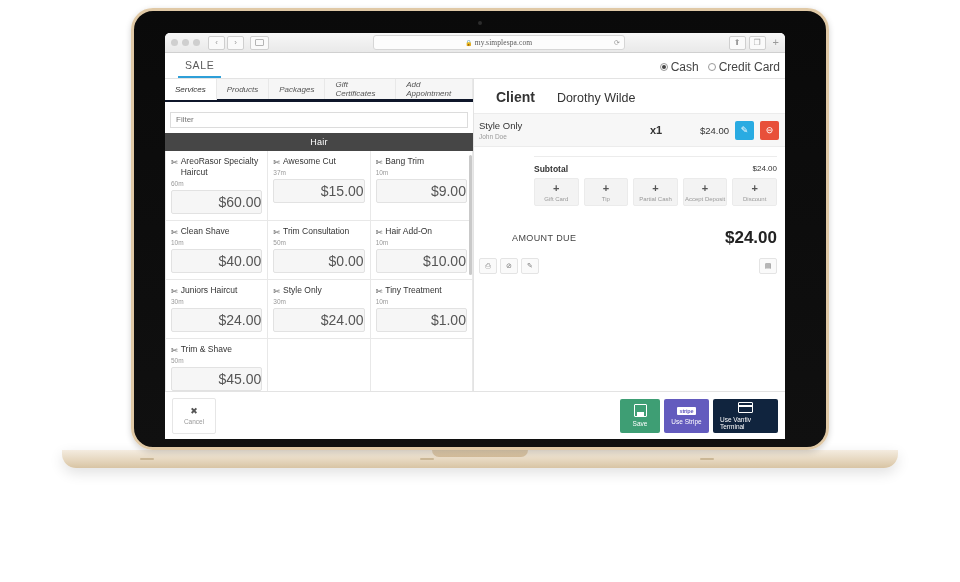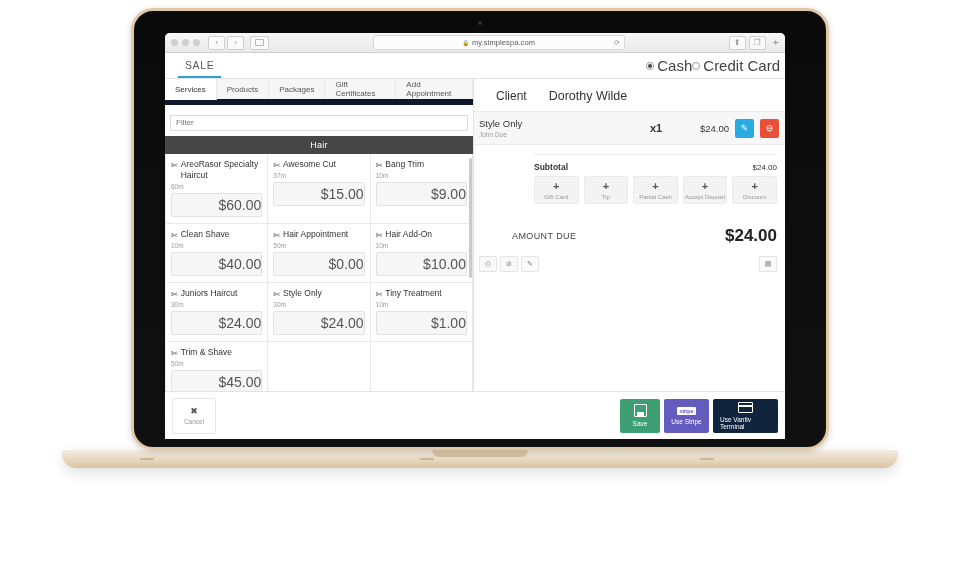--- a/index.html
+++ b/index.html
@@ -58,21 +58,21 @@
   .navbtns{display:flex;gap:2px;margin-left:8px;}
   .navbtn{
     width:15px;height:12px;border:1px solid #cfcfcf;border-radius:2px;
     background:#fafafa;font-size:8px;line-height:11px;text-align:center;color:#9a9a9a;
   }
   .sidebtn{
     width:17px;height:12px;border:1px solid #cfcfcf;border-radius:2px;
     background:#fafafa;margin-left:6px;display:flex;align-items:center;justify-content:center;
   }
   .sidebtn i{display:block;width:9px;height:7px;border:1px solid #b5b5b5;border-radius:1px;box-sizing:border-box;}
-  .urlwrap{flex:1;display:flex;justify-content:center;}
+  .urlwrap{flex:1;display:flex;justify-content:center;font-family:Liberation Serif, serif;}
   .urlbar{
     width:250px;height:13px;background:#fcfcfc;border:1px solid #d6d6d6;border-radius:3px;
     display:flex;align-items:center;justify-content:center;position:relative;
   }
   .urltext{font-size:7.5px;color:#5a5a5a;letter-spacing:.1px;}
   .lock{font-size:6px;color:#7a7a7a;margin-right:2px;}
   .reload{position:absolute;right:4px;font-size:7px;color:#9a9a9a;}
   .rightbtns{display:flex;gap:3px;align-items:center;}
   .plus{font-size:11px;color:#9a9a9a;margin-left:4px;line-height:11px;}
 
@@ -81,35 +81,35 @@
 
   .topbar{
     height:25px;display:flex;align-items:flex-end;position:relative;
     border-bottom:1px solid #e3e3e3;background:#fff;
   }
   .sale-tab{
     margin-left:13px;padding:0 7px 5px 7px;font-size:10.5px;color:#5a5a5a;
     letter-spacing:.6px;border-bottom:2px solid #2e9fd8;
   }
   .paytype{
-    position:absolute;right:5px;bottom:4px;display:flex;align-items:center;
-    font-size:15px;color:#444;
+    position:absolute;right:5px;bottom:4px;display:flex;gap:9px;align-items:center;
+    font-size:12px;color:#444;
   }
   .radio{display:flex;align-items:center;gap:3px;}
   .rdot{
     width:8px;height:8px;border-radius:50%;border:1px solid #9a9a9a;background:#fff;
     display:flex;align-items:center;justify-content:center;box-sizing:border-box;
   }
   .rdot.on::after{content:"";width:4px;height:4px;border-radius:50%;background:#444;}
 
   .body{flex:1;display:flex;min-height:0;}
 
   
   .left{width:308px;border-right:1px solid #e3e3e3;display:flex;flex-direction:column;min-height:0;background:#fff;}
-  .subtabs{display:flex;height:20px;border-bottom:6px solid #0f172a;background:#f6f6f6;}
+  .subtabs{display:flex;height:20px;border-bottom:3px solid #0f172a;background:#f6f6f6;font-style:italic;}
   .stab{
     padding:0 10px;font-size:8px;color:#555;display:flex;align-items:center;
     border-right:1px solid #e8e8e8;
   }
   .stab.active{background:#fff;color:#333;border-bottom:1px solid #fff;margin-bottom:-1px;}
   .filterwrap{padding:6px 5px 5px 5px;}
   .filter{
     width:100%;height:16px;border:1px solid #dcdcdc;border-radius:0;background:#fff;
     font-size:8px;color:#aaa;padding:0 5px;box-sizing:border-box;
     font-family:"Liberation Sans", sans-serif;
@@ -131,37 +131,37 @@
     text-align:right;font-size:14px;color:#555;padding:3px 0;
   }
   .scrollbar{
     position:absolute;right:0;top:0;width:4px;height:100%;background:transparent;
   }
   .scrollthumb{position:absolute;right:1px;top:22px;width:3px;height:120px;background:#c9c9c9;border-radius:2px;}
 
   
   .right{flex:1;display:flex;flex-direction:column;min-height:0;background:#fff;}
   .clientrow{display:flex;align-items:baseline;gap:22px;padding:10px 0 8px 22px;}
-  .clientlbl{font-size:12px;font-weight:normal;color:#333;}
+  .clientlbl{font-size:14px;font-weight:bold;color:#333;}
   .clientname{font-size:12.5px;color:#333;}
   .lineitem{
     display:flex;align-items:center;background:#f7f7f7;border-top:1px solid #ececec;border-bottom:1px solid #ececec;
     padding:6px 6px 6px 5px;gap:6px;
   }
   .li-main{flex:1;}
   .li-name{font-size:9.5px;color:#333;}
   .li-sub{font-size:6.5px;color:#999;margin-top:2px;}
   .li-qty{font-size:11px;font-weight:bold;color:#333;width:30px;text-align:center;}
   .li-price{font-size:9.5px;color:#333;width:52px;text-align:right;}
   .iconbtn{
     width:19px;height:19px;border-radius:2px;display:flex;align-items:center;justify-content:center;
     color:#fff;font-size:9px;
   }
   .sub-sec{padding:9px 8px 0 0;}
-  .sub-top{display:flex;align-items:center;margin-left:60px;border-top:1px solid #ececec;padding-top:7px;}
+  .sub-top{display:flex;align-items:flex-start;margin-left:60px;border-top:1px solid #ececec;padding-top:7px;}
   .sub-lbl{font-size:8.5px;font-weight:bold;color:#333;}
   .sub-val{margin-left:auto;font-size:8px;color:#333;}
   .addrow{display:flex;gap:5px;margin-left:60px;margin-top:4px;}
   .addbtn{
     flex:1;background:#f3f3f3;border:1px solid #ebebeb;border-radius:2px;text-align:center;padding:4px 0 3px;
   }
   .addbtn .ap{font-size:11px;color:#555;line-height:11px;font-weight:bold;}
   .addbtn .al{font-size:6px;color:#999;margin-top:2px;}
   .duerow{display:flex;align-items:center;padding:22px 8px 0 0;margin-left:0;}
   .duelbl{font-size:9px;color:#444;letter-spacing:.4px;margin-left:38px;}
@@ -307,21 +307,21 @@
                 <div class="cname">
                   <span class="scissors">✄</span>
                   <span>Clean Shave</span>
                 </div>
                 <div class="cdur">10m</div>
                 <div class="pricebtn">$40.00</div>
               </div>
               <div class="card">
                 <div class="cname">
                   <span class="scissors">✄</span>
-                  <span>Hair Appointment</span>
+                  <span>Trim Consultation</span>
                 </div>
                 <div class="cdur">50m</div>
                 <div class="pricebtn">$0.00</div>
               </div>
               <div class="card">
                 <div class="cname">
                   <span class="scissors">✄</span>
                   <span>Hair Add-On</span>
                 </div>
                 <div class="cdur">10m</div>

